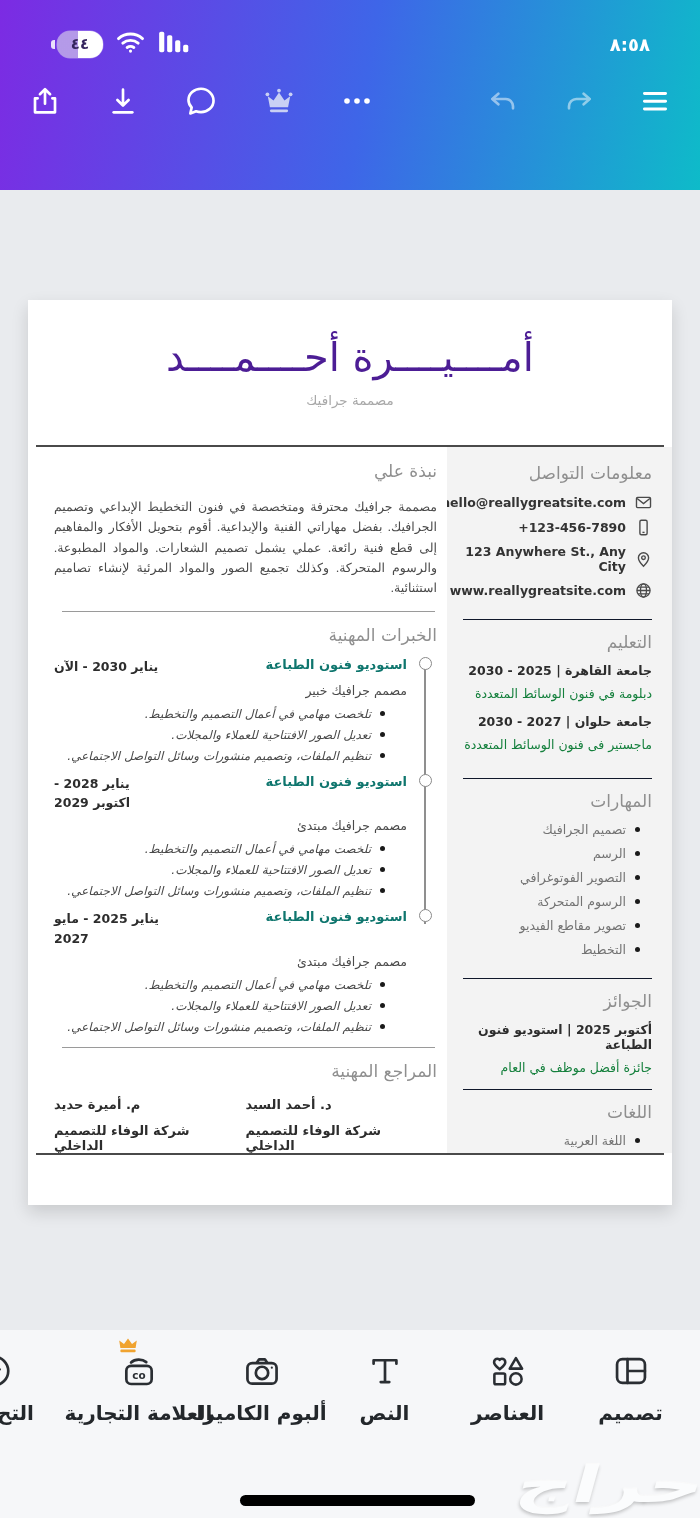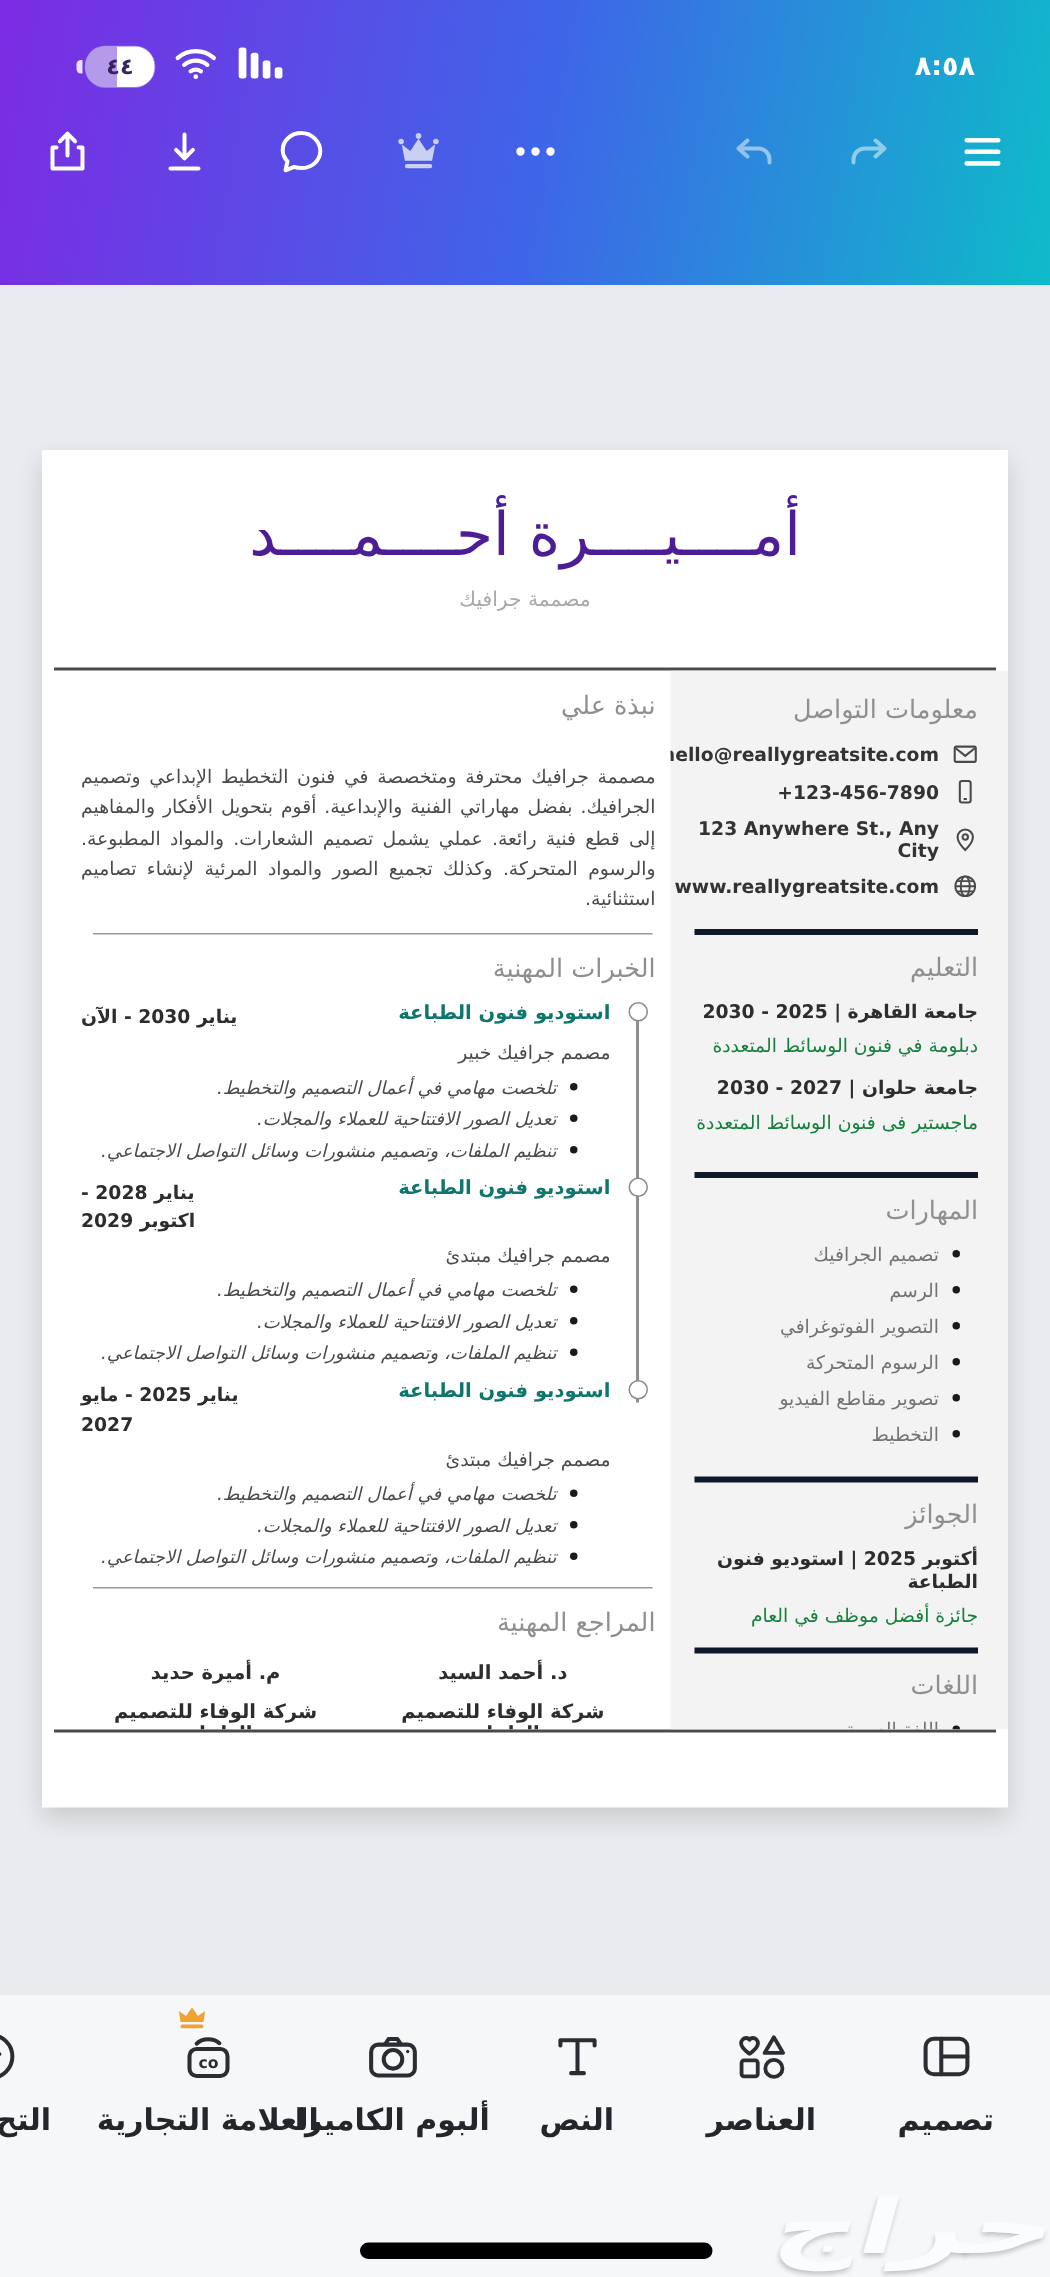--- a/index.html
+++ b/index.html
@@ -38,46 +38,46 @@
   .doc-job  { margin-top:12px; font-size:13.5px; color:#A8A8A8; letter-spacing:2px; }
 
   .doc-columns { display:flex; direction:rtl; height:706px; overflow:hidden; }
   .doc-side { width:225px; background:#F3F3F3; padding:16px 20px 0 16px; overflow:hidden; }
   .doc-main { flex:1; padding:14px 10px 0 26px; overflow:hidden; }
   .doc-footer { height:50px; margin:0 8px; border-top:2px solid #4A4A4A; }
 
   .sec-h { font-size:17px; color:#8F8F8F; text-align:right; font-weight:400; }
 
   
-  .about-p { margin-top:27px; font-size:12.5px; color:#4A4A4A; line-height:1.62;
-             text-align:justify; }
+  .about-p { margin-top:16px; font-size:12.5px; color:#4A4A4A; line-height:1.62;
+             text-align:justify;font-family:Liberation Serif, serif; }
   .div-main { border-bottom:1.5px solid #9A9A9A; margin:13px 2px 13px 8px; }
   .exp-list { position:relative; padding-right:30px; margin-top:12px; }
   .exp-list::before { content:""; position:absolute; right:11.5px; top:12px;
                       height:calc(100% - 122px); width:1.5px; background:#8F8F8F; }
   .exp-entry { position:relative; margin-bottom:11px; }
   .tl-circle { position:absolute; right:-25px; top:0px; width:13px; height:13px;
                border:1.5px solid #8A8A8A; border-radius:50%; background:#fff; }
   .exp-head { display:flex; align-items:flex-start; }
   .exp-company { flex:1; font-size:13px; font-weight:bold; color:#0f766e; }
   .exp-dates { width:108px; font-size:12.5px; font-weight:bold; color:#2D2D2D;
                text-align:left; line-height:1.55; }
   .exp-role { margin:6px 0 9px; font-size:12.5px; color:#4A4A4A; }
   .blist { list-style:none; padding:0 22px 0 0;font-style:italic; }
   .blist li { display:flex; gap:9px; align-items:baseline; margin-bottom:7px;
               font-size:12px; color:#4A4A4A; }
   .dot { width:5px; height:5px; border-radius:50%; background:#1A1A1A; flex-shrink:0;
          position:relative; top:-2px; }
   .refs { display:flex; margin-top:16px; }
-  .ref { flex:1; text-align:center; padding-right:12px; }
+  .ref { flex:1; text-align:left; padding-right:12px; }
   .ref-name { font-size:13px; font-weight:bold; color:#2D2D2D; margin-bottom:11px; }
   .ref-co { font-size:13px; font-weight:bold; color:#2D2D2D; margin-bottom:5px; }
 
   
-  .side-sec { border-bottom:4px solid #0f172a; padding-bottom:12px; margin-bottom:12px; }
+  .side-sec { border-bottom:1px solid #0f172a; padding-bottom:12px; margin-bottom:12px; }
   .side-sec.last { border-bottom:none; }
   .side-sec .sec-h { margin-bottom:11px; }
   .c-row { display:flex; align-items:center; gap:9px; margin-bottom:8px; }
   .c-ic { flex-shrink:0; width:17px; height:17px; }
   .c-ic svg { width:17px; height:17px; }
   .c-val { flex:1; direction:ltr; text-align:right; font-size:12.5px; font-weight:bold; color:#333; }
   .edu { margin-bottom:11px; }
   .edu-t { font-size:12.5px; font-weight:bold; color:#2D2D2D; margin-bottom:6px; text-align:right; }
   .edu-d { font-size:12.5px; color:#15803d; line-height:1.55; text-align:right; }
   .slist { list-style:none; padding:0 12px 0 0; }

